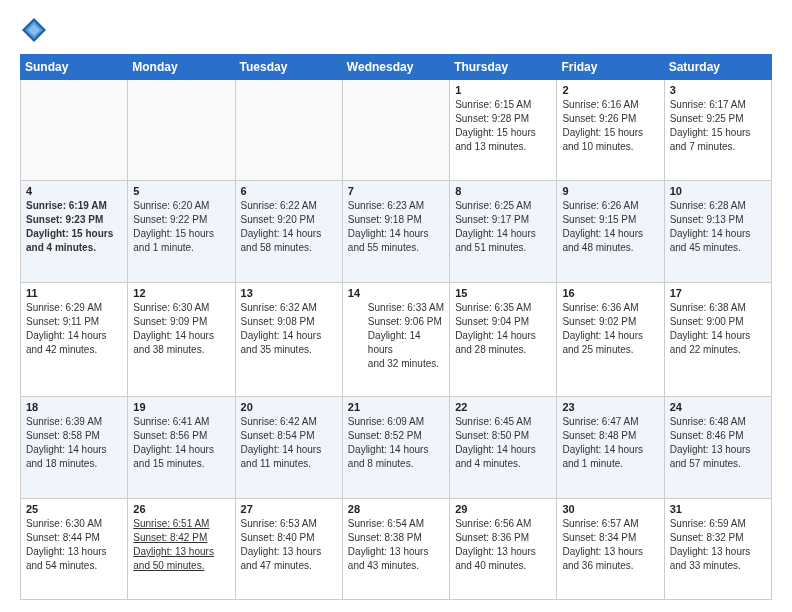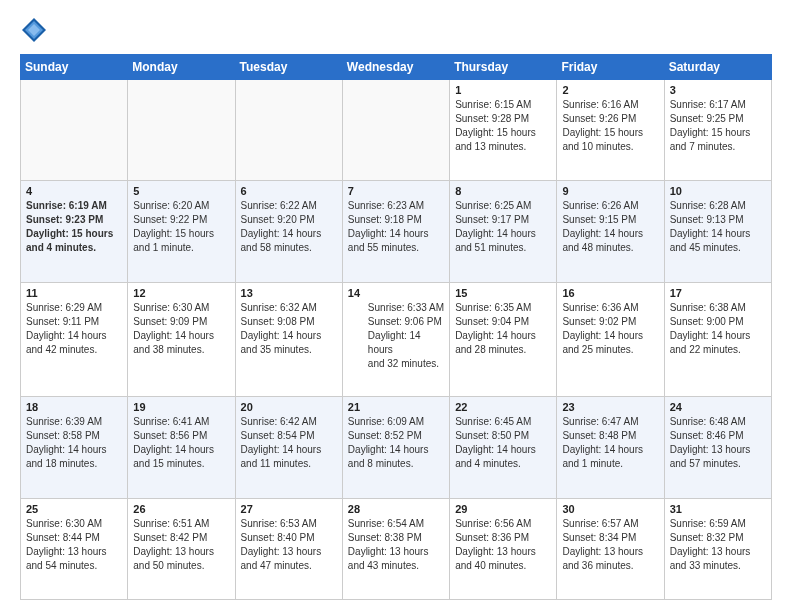--- a/index.html
+++ b/index.html
@@ -314,21 +314,21 @@
         <tr>
           <td>
             <div class="day-num">25</div>
             <div class="day-info" style="white-space: pre-line;">Sunrise: 6:30 AM
 Sunset: 8:44 PM
 Daylight: 13 hours
 and 54 minutes.</div>
           </td>
           <td>
             <div class="day-num">26</div>
-            <div class="day-info" style="white-space: pre-line;">Sunrise: 6:51 AM
+            <div class="day-info" style="white-space: pre-line; text-decoration: underline;">Sunrise: 6:51 AM
 Sunset: 8:42 PM
 Daylight: 13 hours
 and 50 minutes.</div>
           </td>
           <td>
             <div class="day-num">27</div>
             <div class="day-info" style="white-space: pre-line;">Sunrise: 6:53 AM
 Sunset: 8:40 PM
 Daylight: 13 hours
 and 47 minutes.</div>

